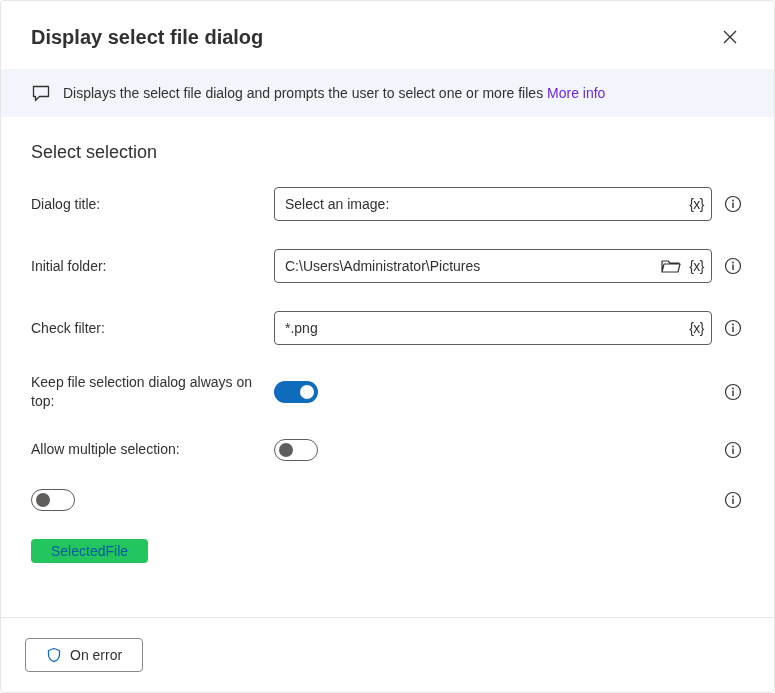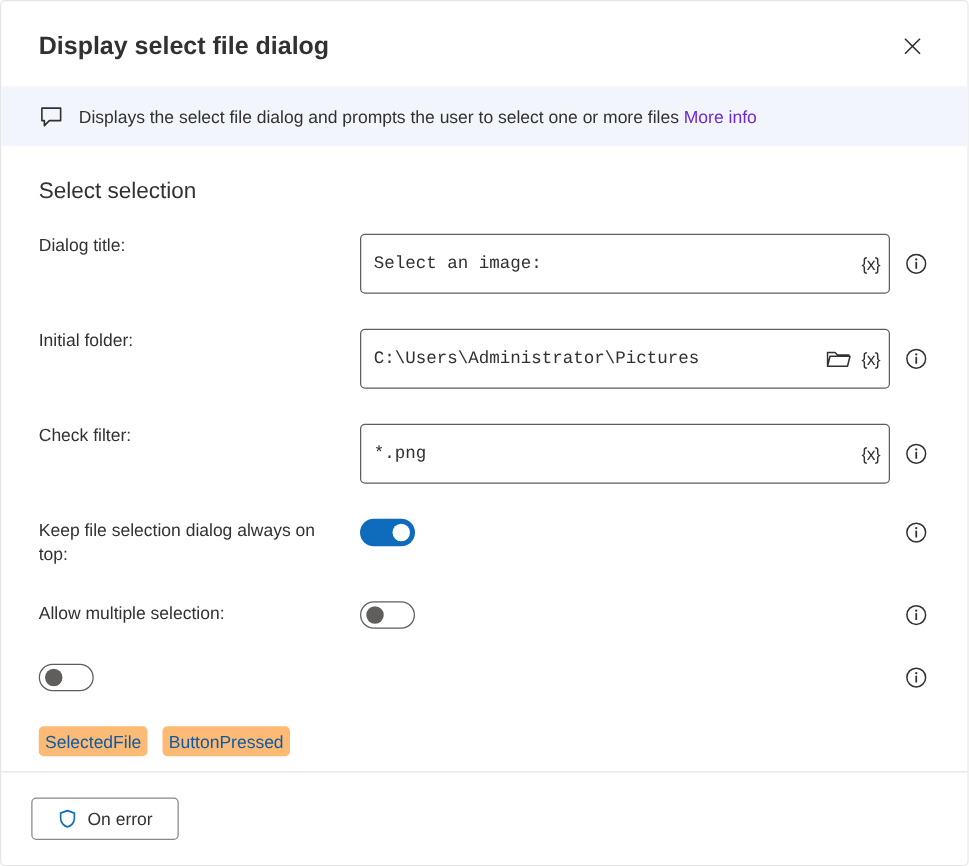--- a/index.html
+++ b/index.html
@@ -56,49 +56,49 @@
     overflow: auto;
   }
   .section-title {
     font-size: 18px;
     font-weight: 400;
     color: #323130;
     margin-bottom: 24px;
   }
   .row {
     display: flex;
-    align-items: flex-start;
+    align-items: center;
     margin-bottom: 28px;
-    gap: 22px;
+    gap: 8px;
   }
   .row-label {
     width: 235px;
     flex-shrink: 0;
     color: #323130;
     line-height: 1.35;
     padding-right: 8px;
   }
   .row-control {
     flex: 1;
     display: flex;
     align-items: center;
     gap: 10px;
   }
   .text-input-wrap {
     position: relative;
     flex: 1;
   }
   .text-input {
     width: 100%;
-    height: 48px;
+    height: 34px;
     border: 1px solid #605e5c;
     border-radius: 4px;
     padding: 0 60px 0 10px;
     font-size: 14px;
-    font-family: Liberation Mono, monospace;
+    font-family: Liberation Sans, sans-serif;
     color: #323130;
     outline: none;
   }
   .text-input.has-folder { padding-right: 82px; }
   .input-trailing {
     position: absolute;
     right: 6px;
     top: 50%;
     transform: translateY(-50%);
     display: flex;
@@ -157,24 +157,24 @@
     align-items: center;
     gap: 4px;
     cursor: pointer;
   }
   .chevron {
     display: inline-flex;
     width: 14px; height: 14px;
     align-items: center; justify-content: center;
   }
   .var-badge {
-    background: #fdba74;
+    background: #22c55e;
     color: #0a5aa8;
     border-radius: 4px;
-    padding: 4px 5px;
+    padding: 4px 20px;
     font-size: 14px;
     cursor: pointer;
   }
   .footer {
     border-top: 1px solid #e5e5e5;
     padding: 20px 24px;
     display: flex;
     align-items: center;
     justify-content: space-between;
   }
@@ -343,21 +343,20 @@
               <circle cx="9" cy="9" r="7.5" fill="none" stroke="#323130" stroke-width="1.2"></circle>
               <circle cx="9" cy="5.5" r="0.9" fill="#323130"></circle>
               <rect x="8.3" y="7.5" width="1.4" height="5.5" fill="#323130"></rect>
             </svg>
         </div>
       </div>
     </div>
 
     <div class="vars-row">
       <span class="var-badge">SelectedFile</span>
-      <span class="var-badge">ButtonPressed</span>
     </div>
 
   </div>
 
   <div class="footer">
     <button class="btn btn-secondary">
       <svg class="on-error-icon" width="16" height="16" viewBox="0 0 16 16">
           <path d="M8 1.5 L13.5 3.5 v4 c0 4 -3 6.5 -5.5 7 C5.5 14 2.5 11.5 2.5 7.5 v-4 z" fill="none" stroke="#0F6CBD" stroke-width="1.3" stroke-linejoin="round"></path>
         </svg>
       <span>On error</span>

